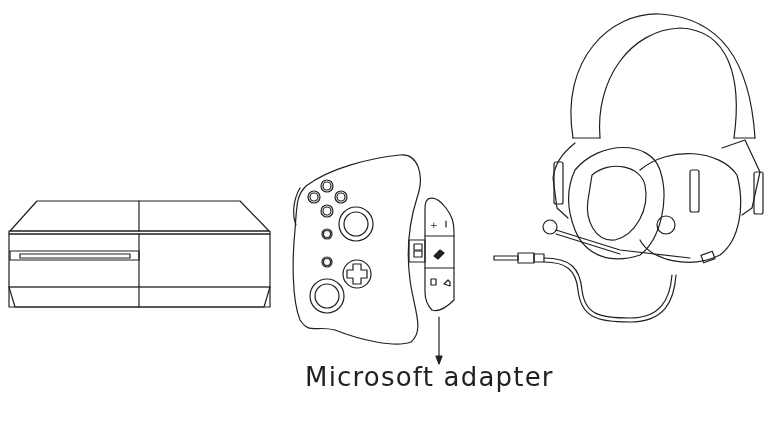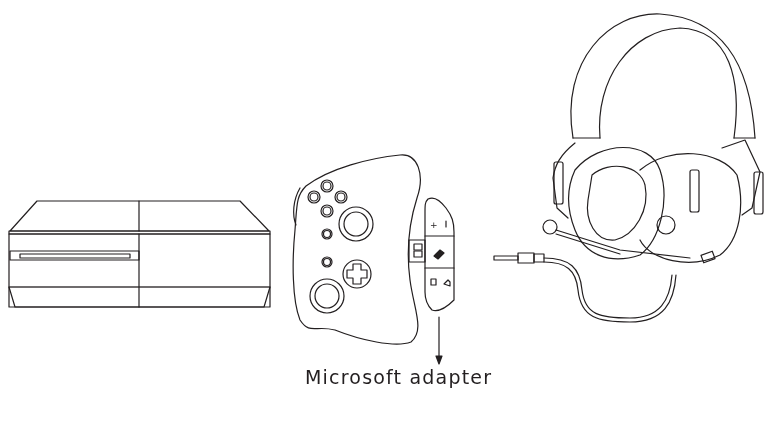--- a/index.html
+++ b/index.html
@@ -1,18 +1,18 @@
 <!DOCTYPE html>
 <html><head>
 <meta charset="utf-8">
 <style>
   html, body { margin: 0; padding: 0; background: #ffffff; }
   body { width: 781px; height: 437px; position: relative; overflow: hidden; font-family: "DejaVu Sans", sans-serif; }
   svg { position: absolute; left: 0; top: 0; }
-  .caption { position: absolute; left: 305px; top: 366px; color: #231f20; font-size: 19px; line-height: 22px; letter-spacing: 1.2px; font-family: "DejaVu Sans", sans-serif; }
+  .caption { position: absolute; left: 305px; top: 366px; color: #231f20; font-size: 26px; line-height: 22px; letter-spacing: 1.2px; font-family: "DejaVu Sans", sans-serif; }
   .caption div { white-space: nowrap; }
 </style>
 </head>
 <body>
 
 <svg width="781" height="437" viewBox="0 0 781 437" xmlns="http://www.w3.org/2000/svg" fill="none" stroke="#231f20" stroke-width="1.2" stroke-linejoin="round" stroke-linecap="round">
 
   <g>
     <polygon points="37,201 240,201 269,231 10,231"></polygon>
     <line x1="139" y1="201" x2="139" y2="231"></line>

